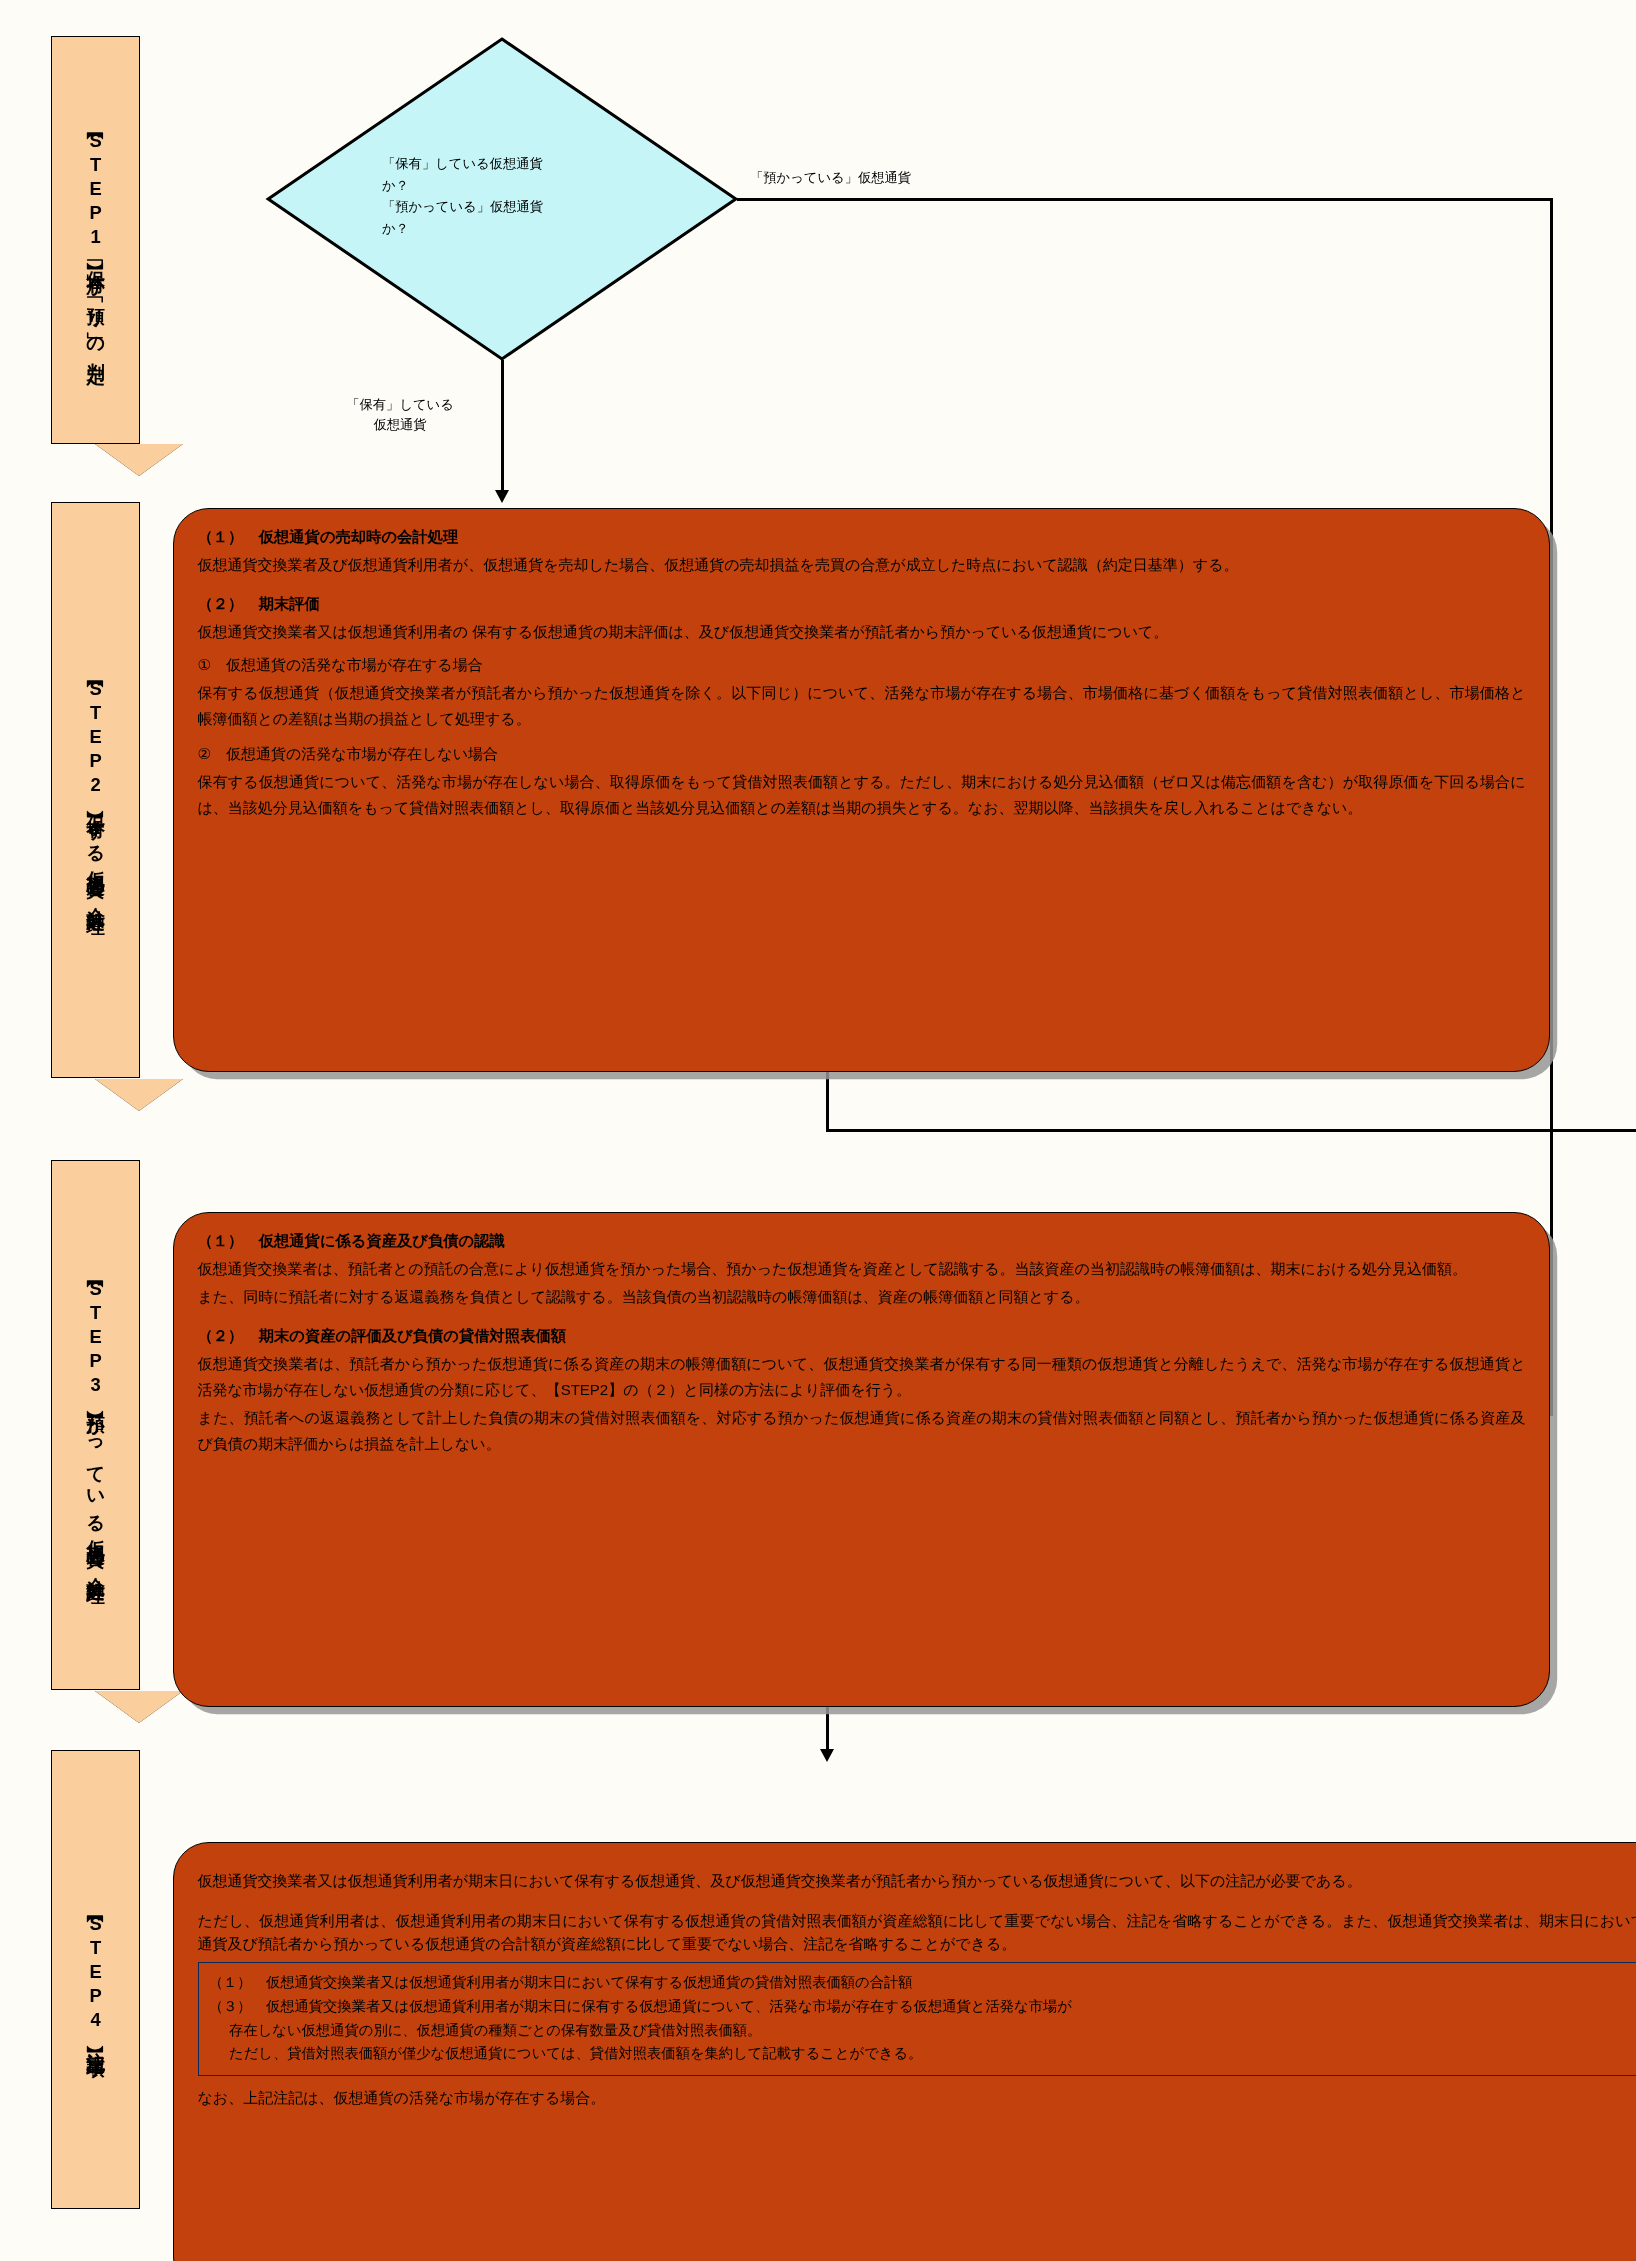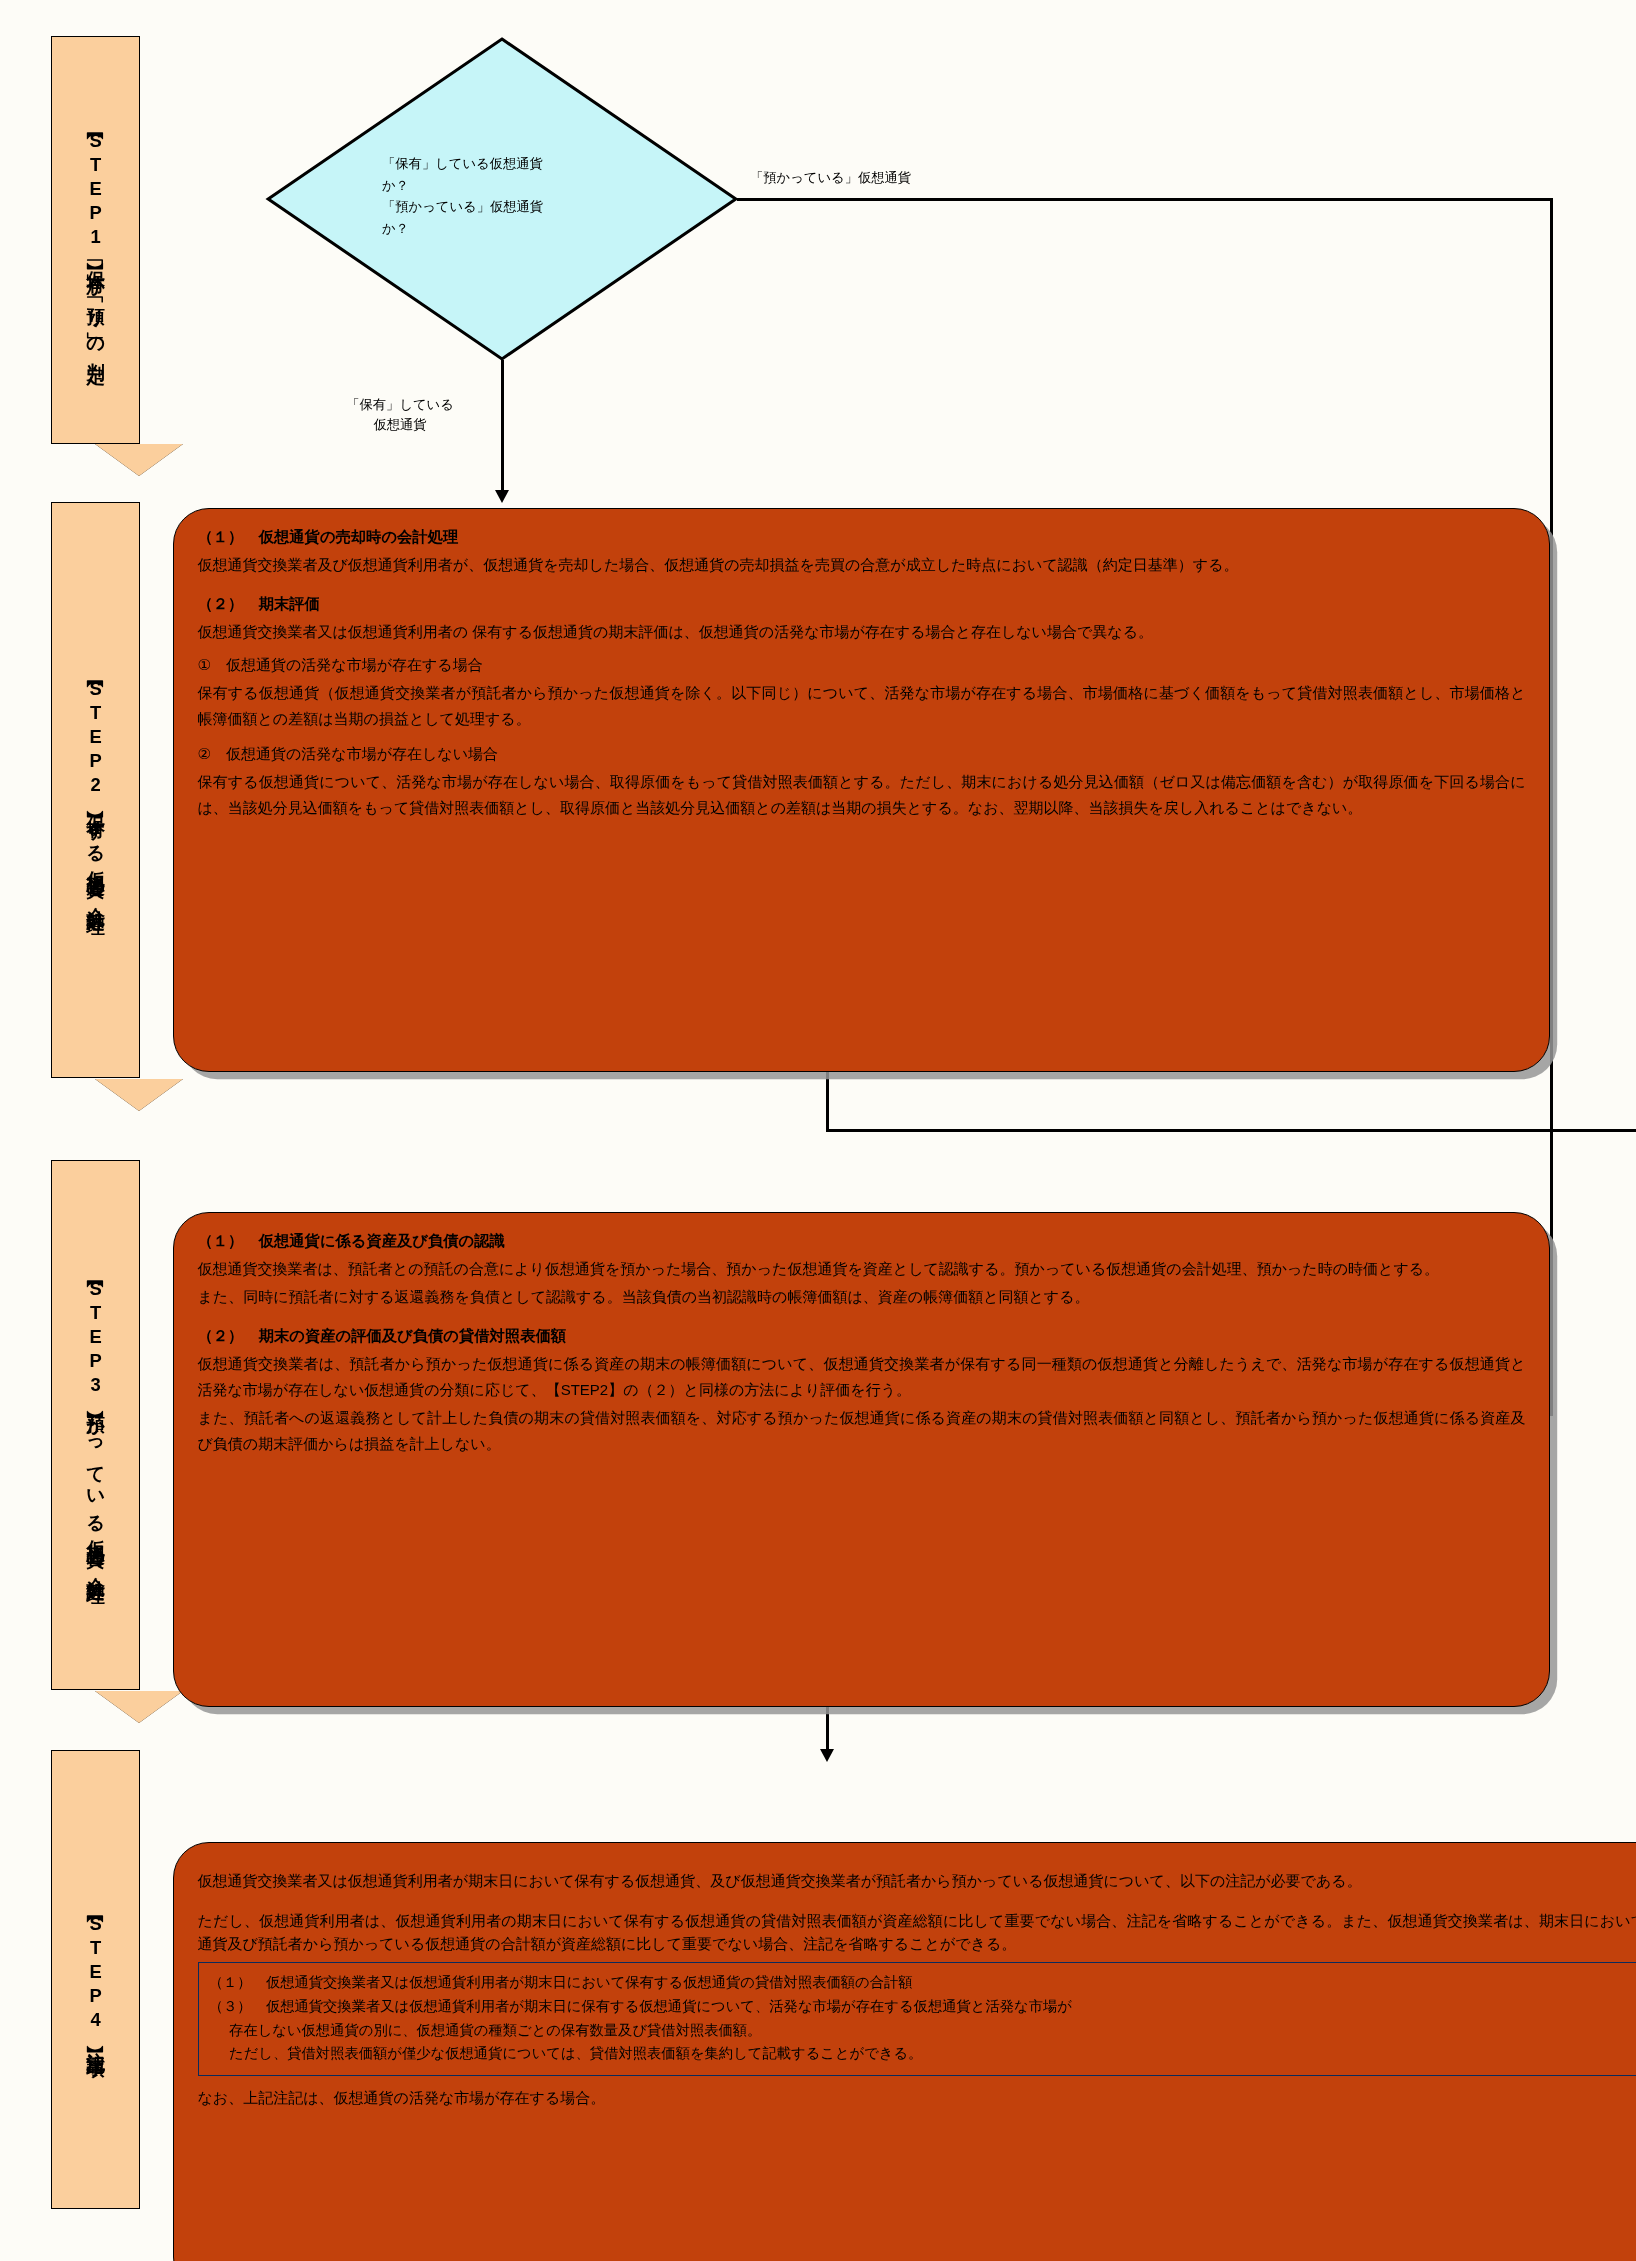--- a/index.html
+++ b/index.html
@@ -191,32 +191,32 @@
 
   <div class="ln" style="left:826px;top:1660px;width:3.1px;height:92px;"></div>
   <div class="arrowhead arr-down" style="left:820px;top:1749px;"></div>
 
   <div class="rbox" style="left:173px;top:508px;width:1377px;height:564px;">
     <div class="inner">
       <p class="p-head">（１）　仮想通貨の売却時の会計処理</p>
       <p class="p-body">仮想通貨交換業者及び仮想通貨利用者が、仮想通貨を売却した場合、仮想通貨の売却損益を売買の合意が成立した時点において認識（約定日基準）する。</p>
       <div class="gap"></div>
       <p class="p-head">（２）　期末評価</p>
-      <p class="p-body">仮想通貨交換業者又は仮想通貨利用者の 保有する仮想通貨の期末評価は、仮想通貨の活発な市場が存在する場合と存在しない場合で異なる。</p>
+      <p class="p-body">仮想通貨交換業者又は仮想通貨利用者の 保有する仮想通貨の期末評価は、及び仮想通貨交換業者が預託者から預かっている仮想通貨について。</p>
       <p class="p-body" style="margin-top:7.1px;">①　仮想通貨の活発な市場が存在する場合</p>
       <p class="p-body">保有する仮想通貨（仮想通貨交換業者が預託者から預かった仮想通貨を除く。以下同じ）について、活発な市場が存在する場合、市場価格に基づく価額をもって貸借対照表価額とし、市場価格と帳簿価額との差額は当期の損益として処理する。</p>
       <p class="p-body" style="margin-top:9.2px;">②　仮想通貨の活発な市場が存在しない場合</p>
       <p class="p-body">保有する仮想通貨について、活発な市場が存在しない場合、取得原価をもって貸借対照表価額とする。ただし、期末における処分見込価額（ゼロ又は備忘価額を含む）が取得原価を下回る場合には、当該処分見込価額をもって貸借対照表価額とし、取得原価と当該処分見込価額との差額は当期の損失とする。なお、翌期以降、当該損失を戻し入れることはできない。</p>
     </div>
   </div>
 
   <div class="rbox" style="left:173px;top:1168px;width:1377px;height:495px;margin-top:44px;">
     <div class="inner">
       <p class="p-head">（１）　仮想通貨に係る資産及び負債の認識</p>
-      <p class="p-body">仮想通貨交換業者は、預託者との預託の合意により仮想通貨を預かった場合、預かった仮想通貨を資産として認識する。預かっている仮想通貨の会計処理、預かった時の時価とする。</p>
+      <p class="p-body">仮想通貨交換業者は、預託者との預託の合意により仮想通貨を預かった場合、預かった仮想通貨を資産として認識する。当該資産の当初認識時の帳簿価額は、期末における処分見込価額。</p>
       <p class="p-body">また、同時に預託者に対する返還義務を負債として認識する。当該負債の当初認識時の帳簿価額は、資産の帳簿価額と同額とする。</p>
       <div class="gap"></div>
       <p class="p-head">（２）　期末の資産の評価及び負債の貸借対照表価額</p>
       <p class="p-body">仮想通貨交換業者は、預託者から預かった仮想通貨に係る資産の期末の帳簿価額について、仮想通貨交換業者が保有する同一種類の仮想通貨と分離したうえで、活発な市場が存在する仮想通貨と活発な市場が存在しない仮想通貨の分類に応じて、【STEP2】の（２）と同様の方法により評価を行う。</p>
       <p class="p-body">また、預託者への返還義務として計上した負債の期末の貸借対照表価額を、対応する預かった仮想通貨に係る資産の期末の貸借対照表価額と同額とし、預託者から預かった仮想通貨に係る資産及び負債の期末評価からは損益を計上しない。</p>
     </div>
   </div>
 
   <div class="rbox" style="left:173px;top:1842px;width:1589px;height:451px;">
     <div class="inner" style="padding-top:24.5px;">

